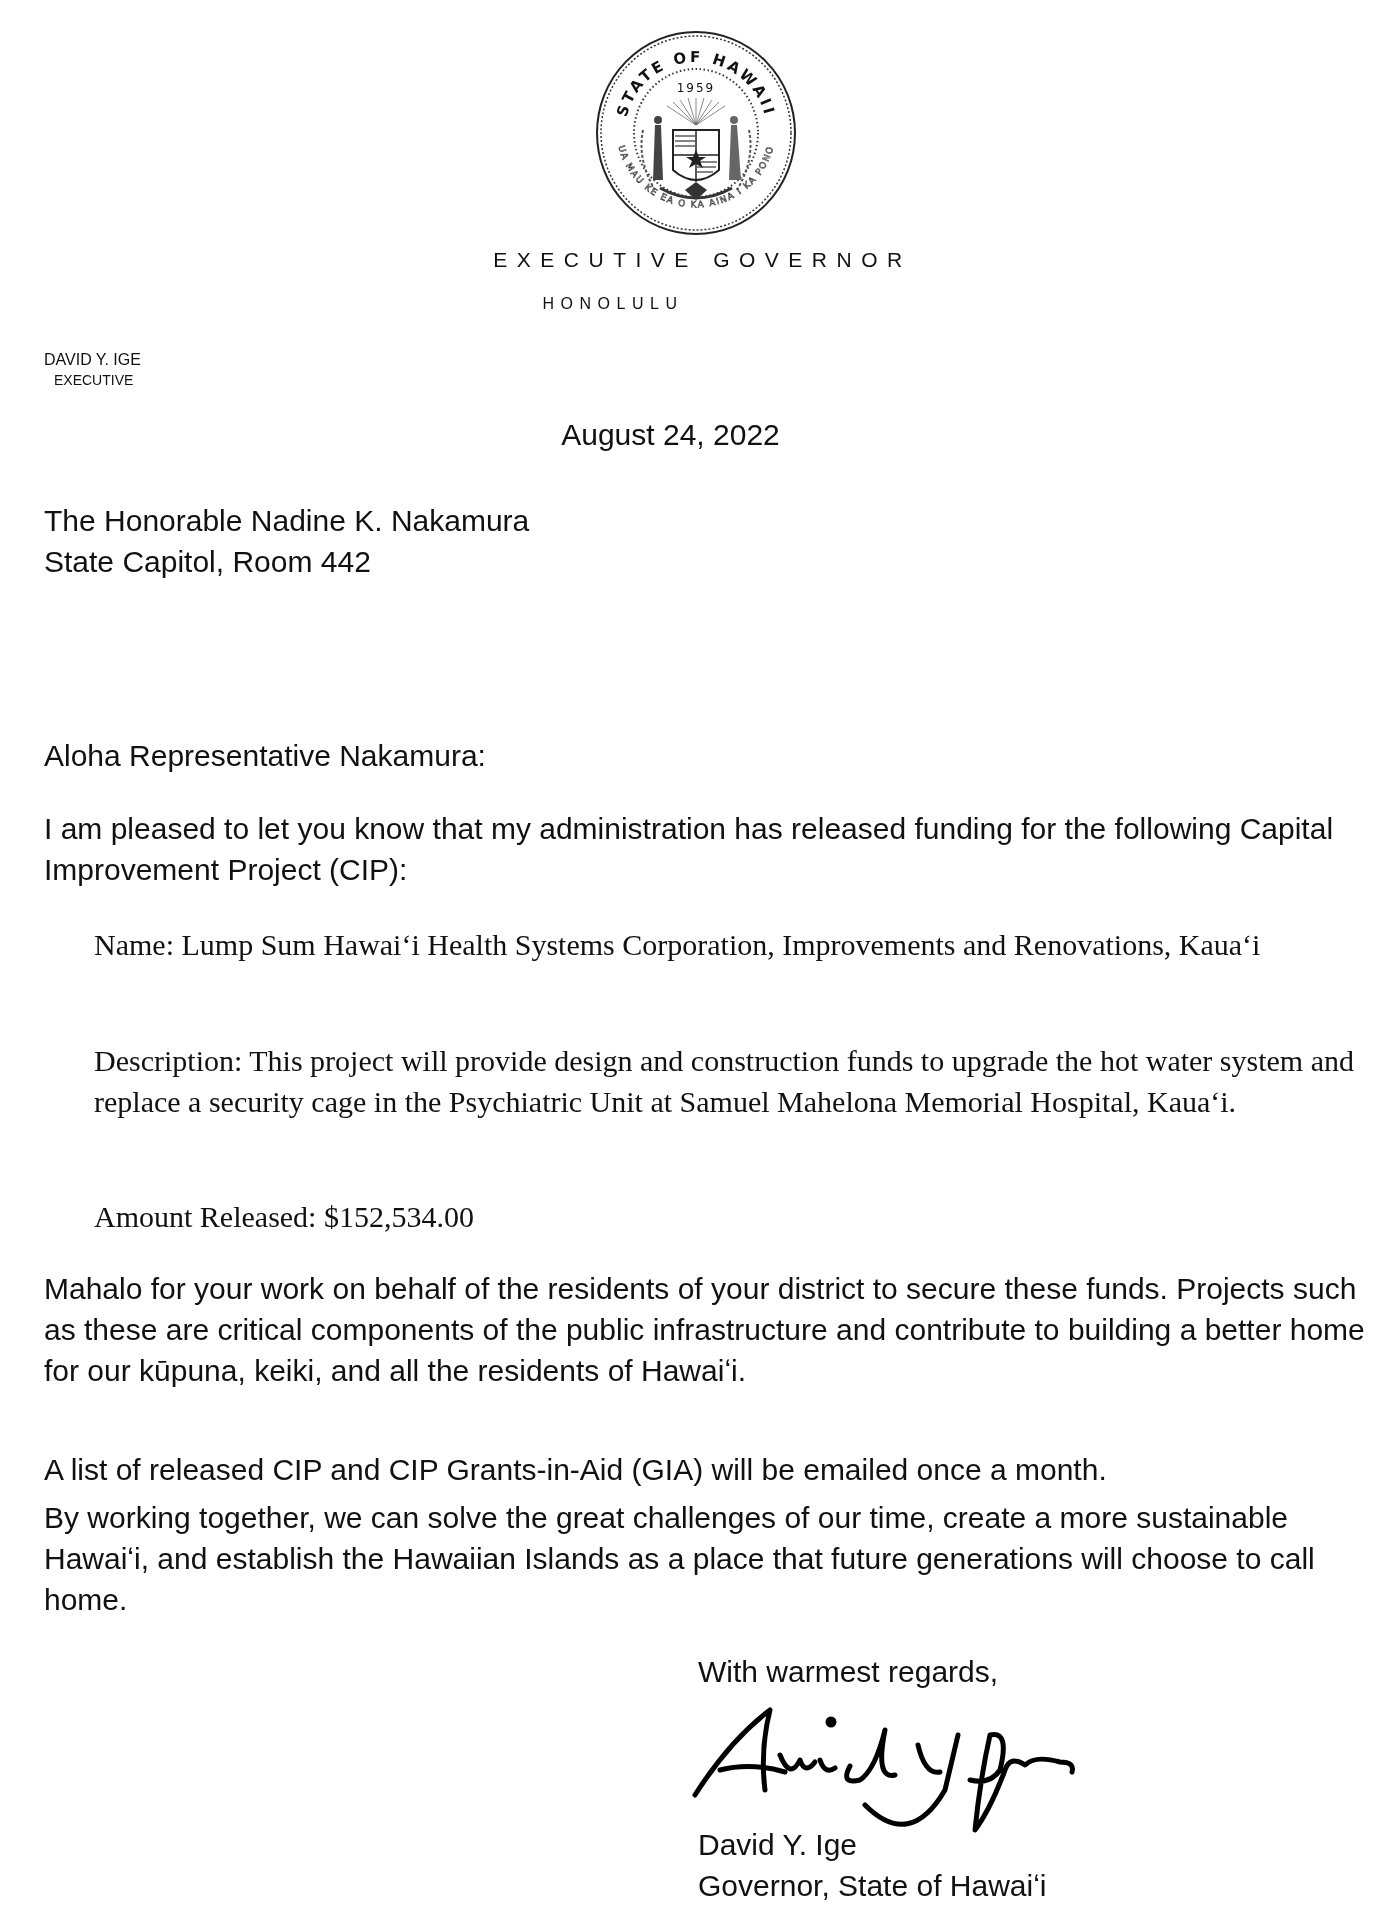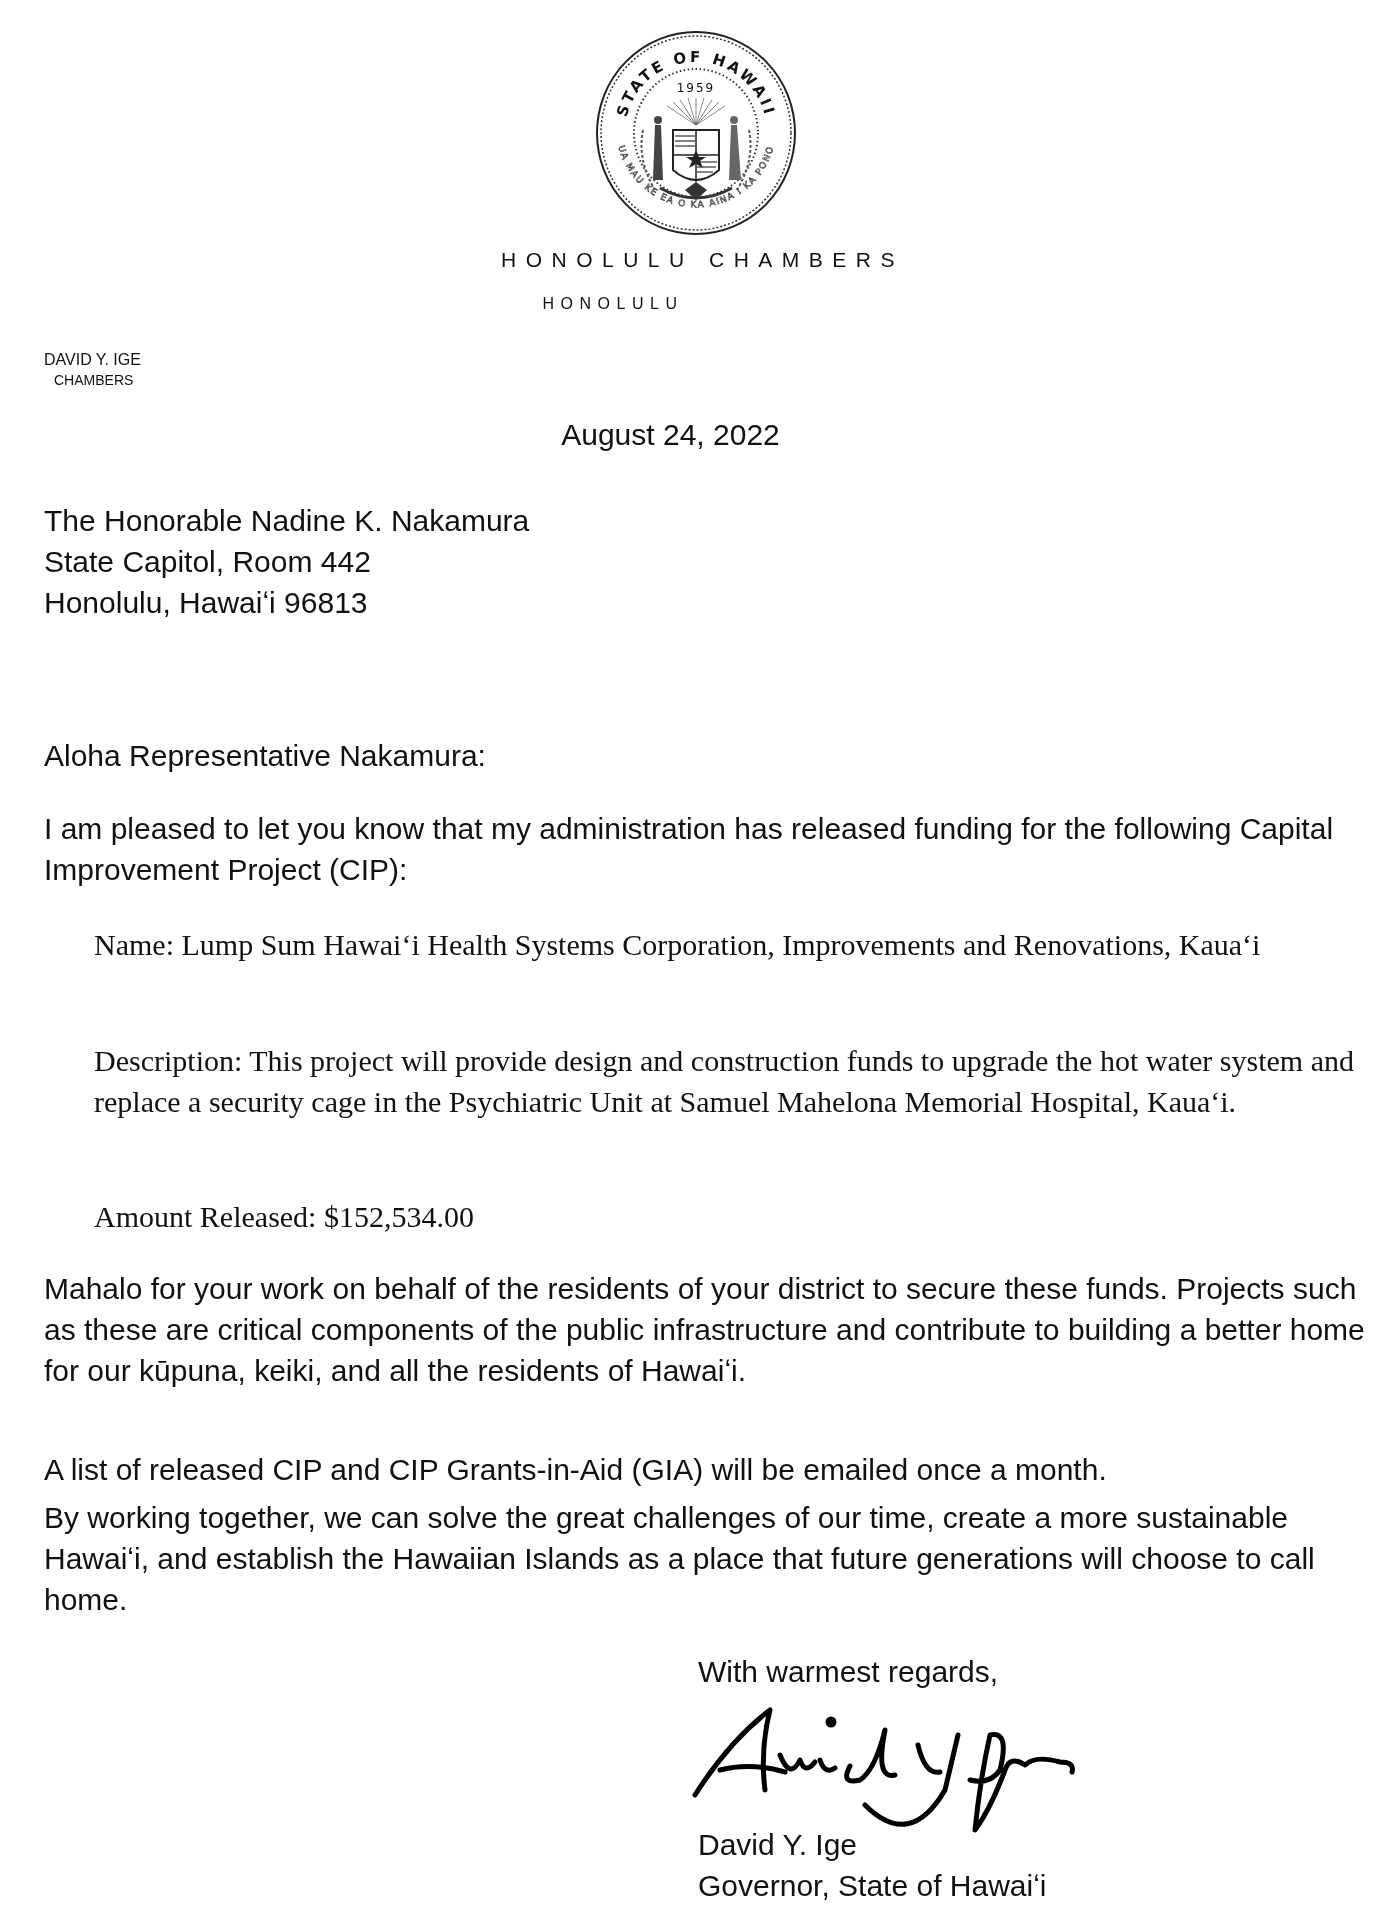--- a/index.html
+++ b/index.html
@@ -77,32 +77,31 @@
   <circle cx="63" cy="90" r="4" fill="#444"></circle>
   <path d="M 136 95 L 142 95 L 146 150 L 134 150 Z" fill="#666"></path>
   <circle cx="139" cy="90" r="4" fill="#666"></circle>
 
   <path d="M 48 100 Q 42 130 60 160" fill="none" stroke="#555" stroke-width="2" stroke-dasharray="3 2"></path>
   <path d="M 154 100 Q 160 130 142 160" fill="none" stroke="#555" stroke-width="2" stroke-dasharray="3 2"></path>
   <path d="M 65 158 Q 101 178 137 158" fill="none" stroke="#333" stroke-width="3"></path>
   <path d="M 90 160 L 101 152 L 112 160 L 101 170 Z" fill="#333"></path>
 </svg>
 
-<div class="abs exec">HONOLULU CHAMBERS</div>
+<div class="abs exec">EXECUTIVE GOVERNOR</div>
 <div class="abs city">HONOLULU</div>
 
 <div class="abs gov-name">DAVID Y. IGE</div>
-<div class="abs gov-title">CHAMBERS</div>
+<div class="abs gov-title">EXECUTIVE</div>
 
 <div class="abs date">August 24, 2022</div>
 
 <div class="abs addr body-text">
   <div>The Honorable Nadine K. Nakamura</div>
   <div>State Capitol, Room 442</div>
-  <div>Honolulu, Hawaiʻi  96813</div>
 </div>
 
 <div class="abs greet body-text">Aloha Representative Nakamura:</div>
 
 <div class="abs p1 body-text">I am pleased to let you know that my administration has released funding for the following Capital Improvement Project (CIP):</div>
 
 <div class="abs indent proj-name body-text">Name: Lump Sum Hawaiʻi Health Systems Corporation, Improvements and Renovations, Kauaʻi</div>
 <div class="abs indent proj-desc body-text">Description: This project will provide design and construction funds to upgrade the hot water system and replace a security cage in the Psychiatric Unit at Samuel Mahelona Memorial Hospital, Kauaʻi.</div>
 <div class="abs indent proj-amt body-text">Amount Released: $152,534.00</div>
 

